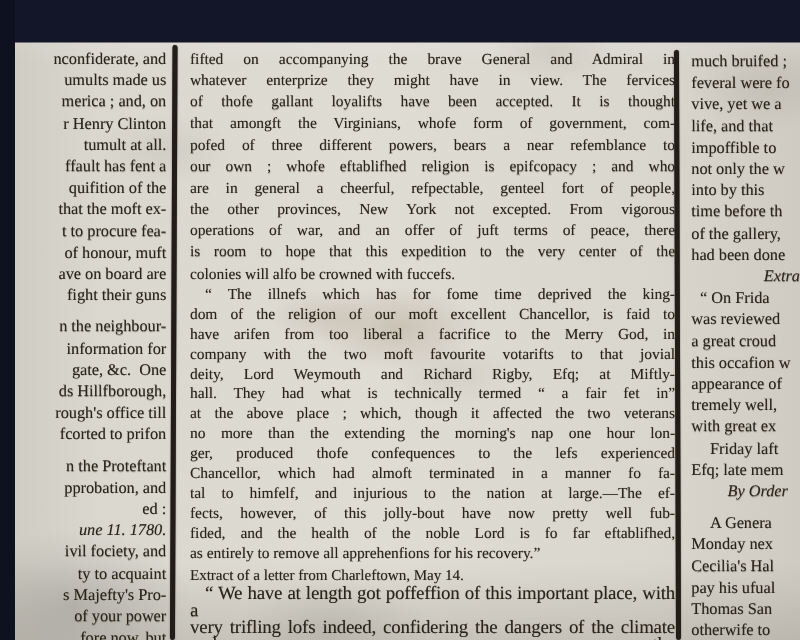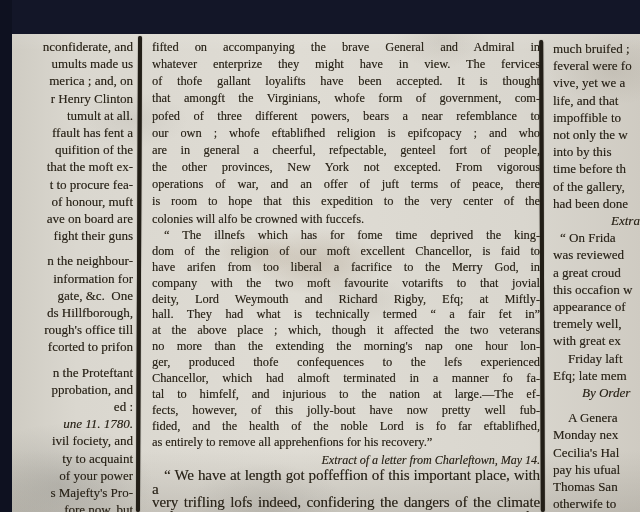--- a/index.html
+++ b/index.html
@@ -55,21 +55,21 @@
   .in1 { padding-left:7px; }
   .in2 { padding-left:15px; }
   .in3 { padding-left:29px; }
   .in4 { padding-left:58px; }
 
   .cline { text-align:justify; text-align-last:justify; }
   .blockA .cline { line-height:17.15px; }
   .blockB .cline { line-height:15.95px; }
   .cline.last { text-align-last:left; }
   .cline.first { text-indent:12px; }
-  .heading { text-align:right; font-style:italic; font-size:12px;
+  .heading { text-align:left; font-size:12px;
              line-height:17px; padding-top:1px; }
   .blockC .cline { line-height:13.6px; font-size:15px; letter-spacing:-0.12px; }
 </style>
 </head>
 <body>
 
 <div class="stage">
   <div class="paper"></div>
   <div class="topband"></div>
 
@@ -93,22 +93,22 @@
       <div class="lline">ds Hillfborough,</div>
       <div class="lline">rough's office till</div>
       <div class="lline">fcorted to prifon</div>
       <div class="lline gap">&nbsp;</div>
       <div class="lline">n the Proteftant</div>
       <div class="lline">pprobation, and</div>
       <div class="lline">ed :</div>
       <div class="lline italic">une 11. 1780.</div>
       <div class="lline">ivil fociety, and</div>
       <div class="lline">ty to acquaint</div>
+      <div class="lline">s Majefty's Pro-</div>
       <div class="lline">of your power</div>
-      <div class="lline">s Majefty's Pro-</div>
       <div class="lline">fore now, but</div>
     </div>
 
   <div class="rule rule-left"></div>
 
   <div class="col col-center">
     <div class="blockA">
         <div class="cline">fifted on accompanying the brave General and Admiral in</div>
         <div class="cline">whatever enterprize they might have in view.  The fervices</div>
         <div class="cline">of thofe gallant loyalifts have been accepted.  It is thought</div>

